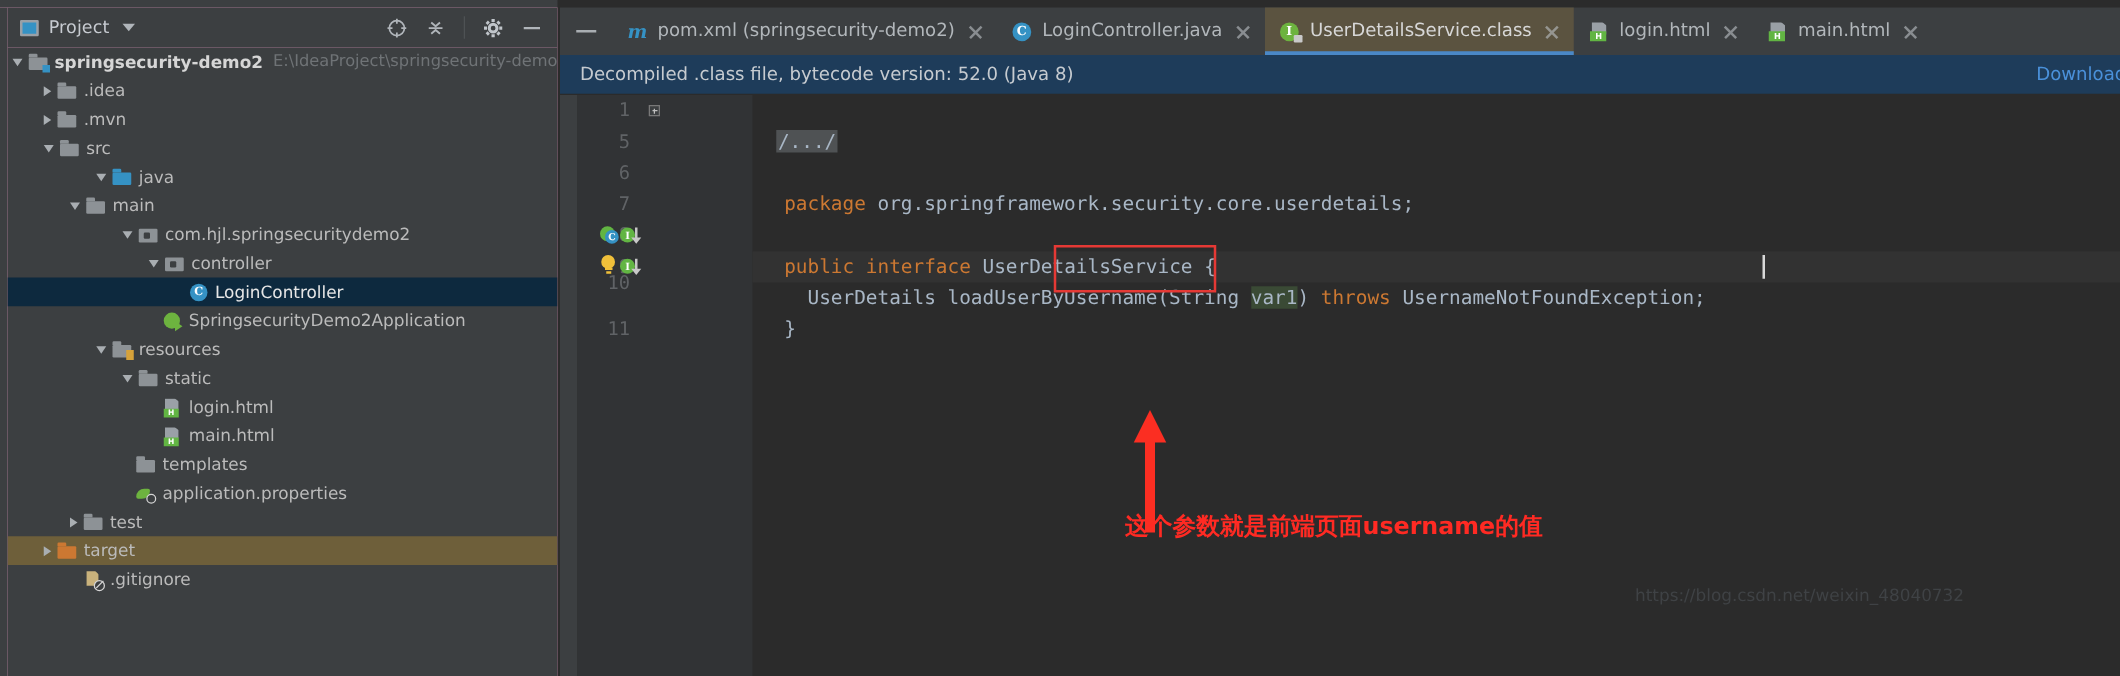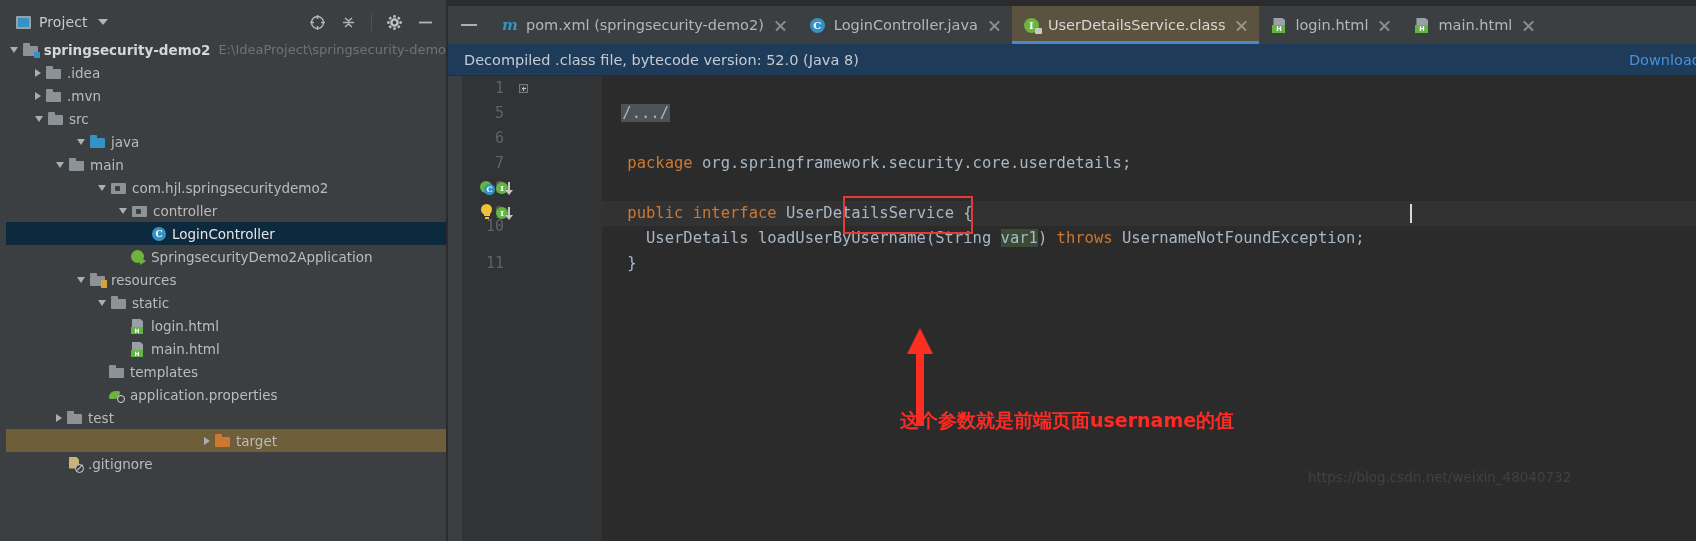--- a/index.html
+++ b/index.html
@@ -49,21 +49,21 @@
 
   .tree {
     position: absolute; left: 6px; top: 32px; width: 440px; height: 503px;
     background: #3c3f41; overflow: hidden;
   }
   .row {
     height: 23px; display: flex; align-items: center; white-space: nowrap;
     font-size: 13.5px; color: #bbbbbb; position: relative;
   }
   .row.selected { background: #0d293e; }
-  .row.target-hl { background: #6e5f3a; justify-content: center; }
+  .row.target-hl { background: #6e5f3a; }
   .arrow {
     width: 0; height: 0; flex: 0 0 auto; margin-right: 5px;
   }
   .arrow.closed { border-left: 6px solid #a9aeb2; border-top: 4.5px solid transparent; border-bottom: 4.5px solid transparent; }
   .arrow.open   { border-top: 6px solid #a9aeb2; border-left: 4.5px solid transparent; border-right: 4.5px solid transparent; }
   .arrow.none   { border: none; width: 6px; }
   .ic { flex:0 0 auto; width:16px; height:16px; margin-right:5px; position:relative; display:inline-block; }
 
   
   .ic-folder::before {

